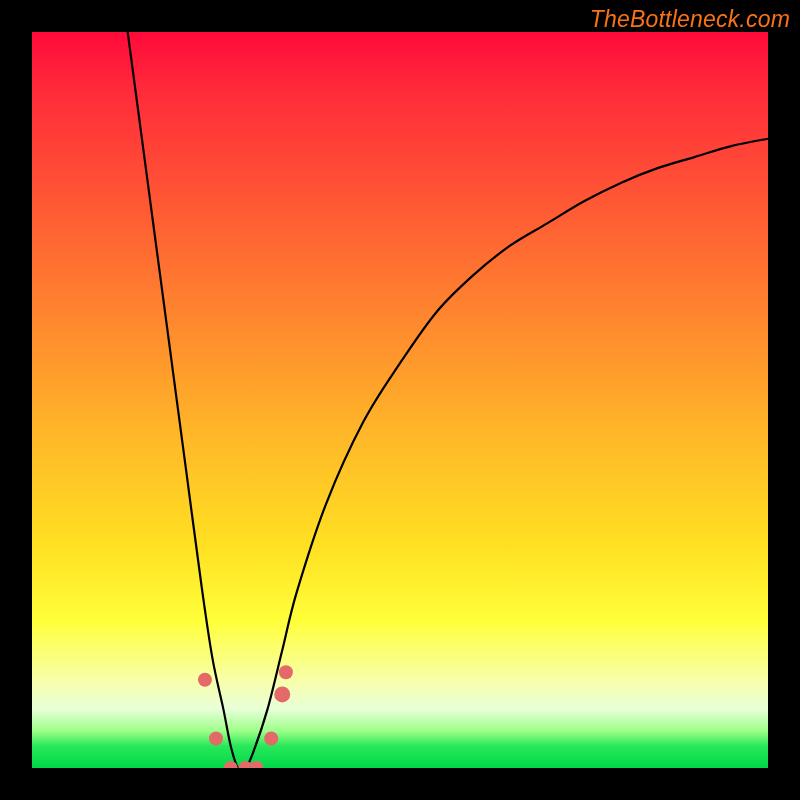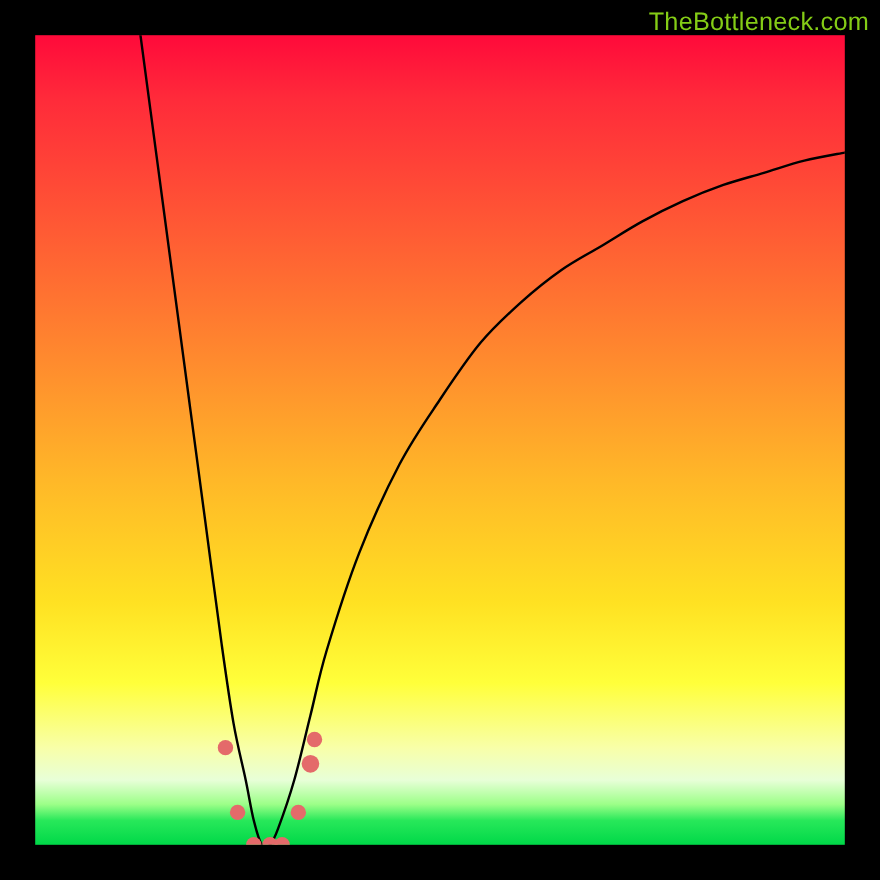--- a/index.html
+++ b/index.html
@@ -39,25 +39,26 @@
       #e8ffd8 92%,
       #9cff88 95%,
       #28e85a 97%,
       #00d848 100%
     );
   }
   .watermark {
     position: absolute;
     top: 6px;
     right: 10px;
-    color: #84cc16;
+    color: #f97316;
     font-size: 23px;
     font-weight: 400;
     letter-spacing: 0.2px;
     user-select: none;
+    font-style: italic;
   }
   svg.curve {
     position: absolute;
     left: 0;
     top: 0;
     width: 736px;
     height: 736px;
   }
   .marker {
     fill: #e46a6a;

